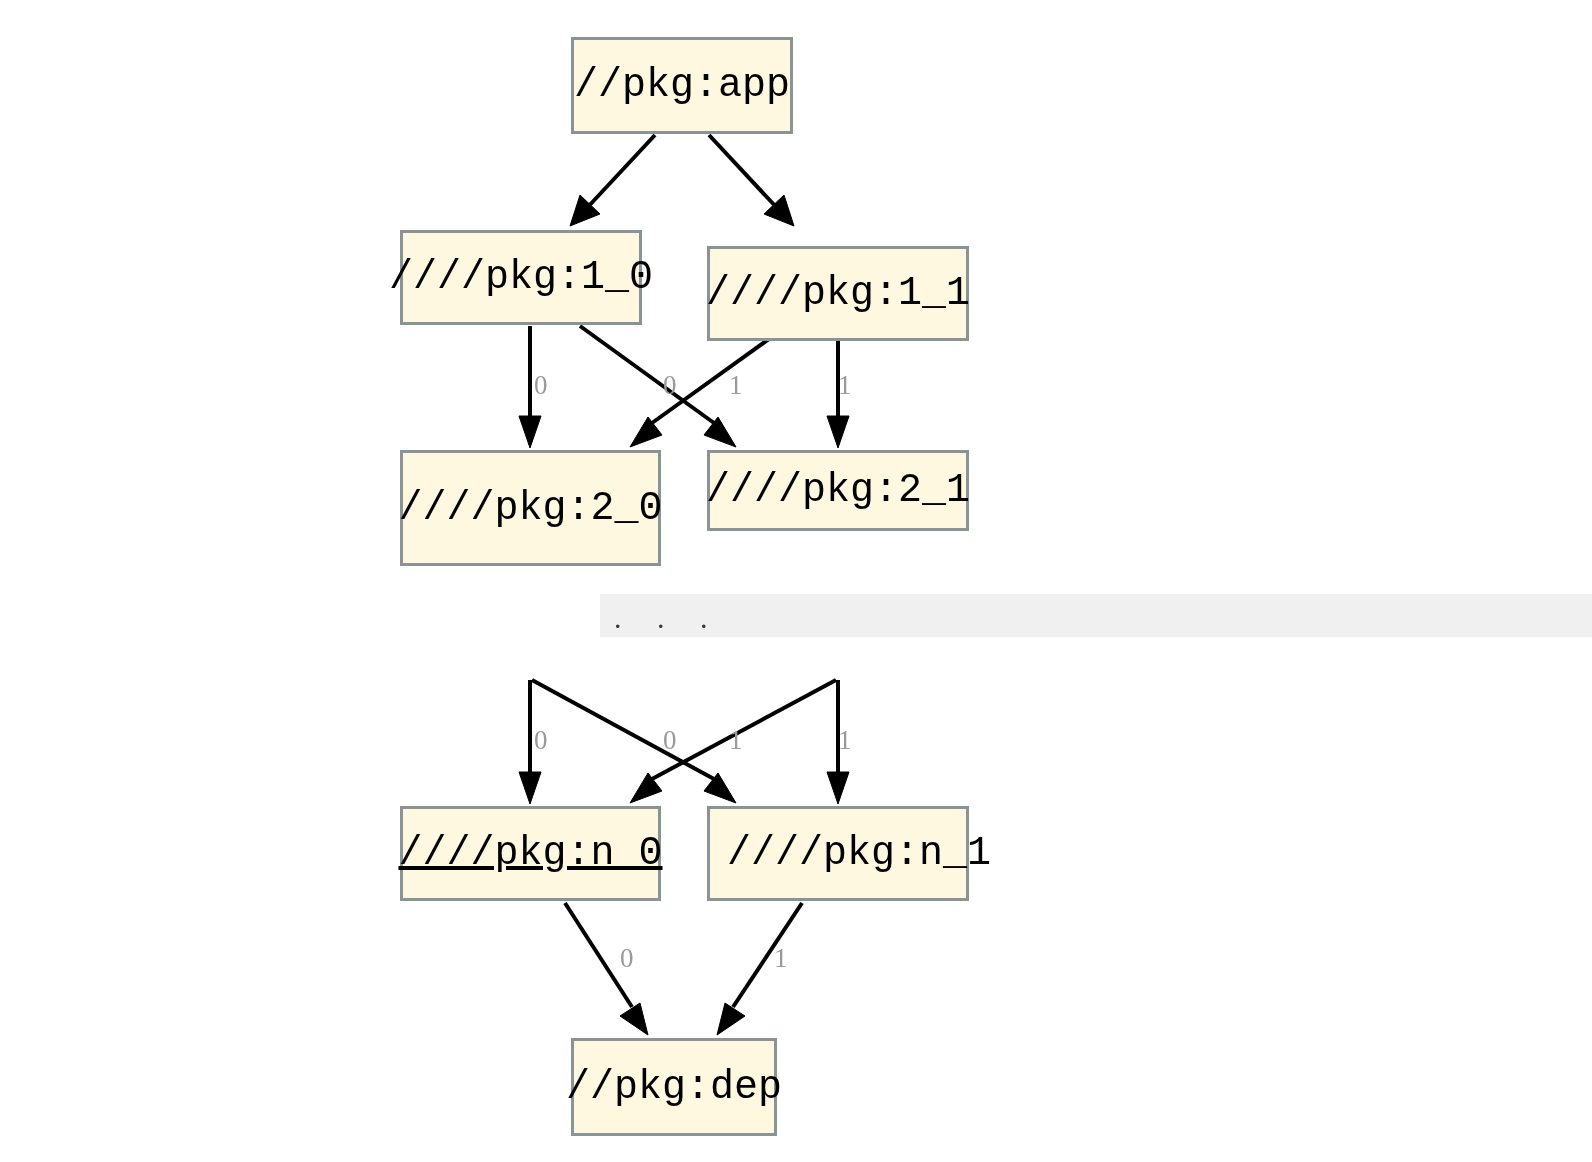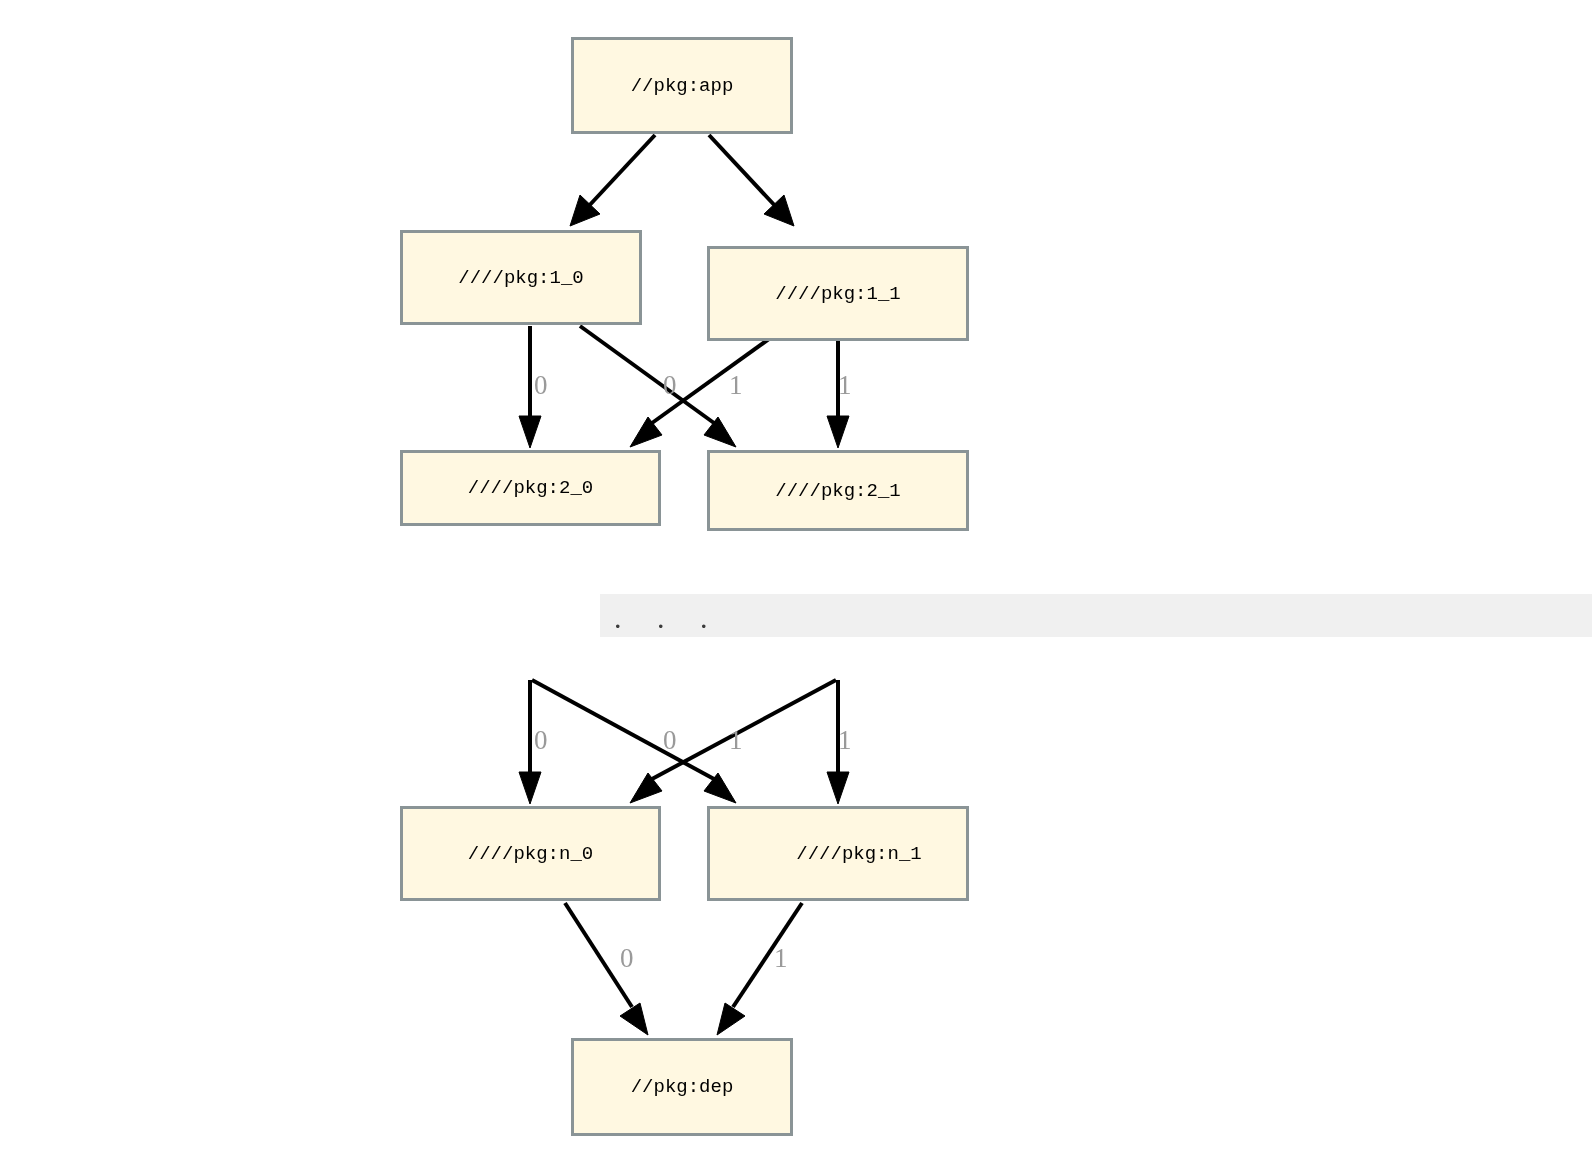--- a/index.html
+++ b/index.html
@@ -25,21 +25,21 @@
     position: absolute;
     box-sizing: border-box;
     background: #fff8e1;
     border: 3px solid #8a9496;
     display: flex;
     align-items: center;
     justify-content: center;
   }
   .node-label {
     font-family: "Liberation Mono", "DejaVu Sans Mono", monospace;
-    font-size: 19px;
+    font-size: 40px;
     color: #000000;
     letter-spacing: 0px;
     white-space: nowrap;
     user-select: none;
   }
   .edge-label {
     position: absolute;
     font-family: "Liberation Serif", "DejaVu Serif", serif;
     font-size: 27px;
     color: #9a9a9a;
@@ -154,37 +154,37 @@
   </div>
 
   <div class="node-box" style="left:400px; top:230px; width:242px; height:95px;">
     <span class="node-label">////pkg:1_0</span>
   </div>
 
   <div class="node-box" style="left:707px; top:230px; width:262px; height:95px;margin-top:16px;">
     <span class="node-label">////pkg:1_1</span>
   </div>
 
-  <div class="node-box" style="left:400px; top:450px; width:261px; height:76px;">
+  <div class="node-box" style="left:400px; top:450px; width:261px; height:116px;">
     <span class="node-label">////pkg:2_0</span>
   </div>
 
   <div class="node-box" style="left:707px; top:450px; width:262px; height:81px;">
     <span class="node-label">////pkg:2_1</span>
   </div>
 
-  <div class="node-box" style="left:400px; top:806px; width:261px; height:95px;">
+  <div class="node-box" style="left:400px; top:806px; width:261px; height:95px;text-decoration:underline;">
     <span class="node-label">////pkg:n_0</span>
   </div>
 
   <div class="node-box" style="left:707px; top:806px; width:262px; height:95px;padding-left:42px;">
     <span class="node-label">////pkg:n_1</span>
   </div>
 
-  <div class="node-box" style="left:571px; top:1038px; width:222px; height:98px;">
+  <div class="node-box" style="left:571px; top:1038px; width:206px; height:98px;">
     <span class="node-label">//pkg:dep</span>
   </div>
 
   <span class="edge-label" style="left:534px; top:372px;">0</span>
   <span class="edge-label" style="left:663px; top:372px;">0</span>
   <span class="edge-label" style="left:729px; top:372px;">1</span>
   <span class="edge-label" style="left:838px; top:372px;">1</span>
 
   <div id="ellipsis-bar" style="left:600px; top:594px; width:992px; height:43px;">
     <span id="ellipsis-text">. . .</span>

